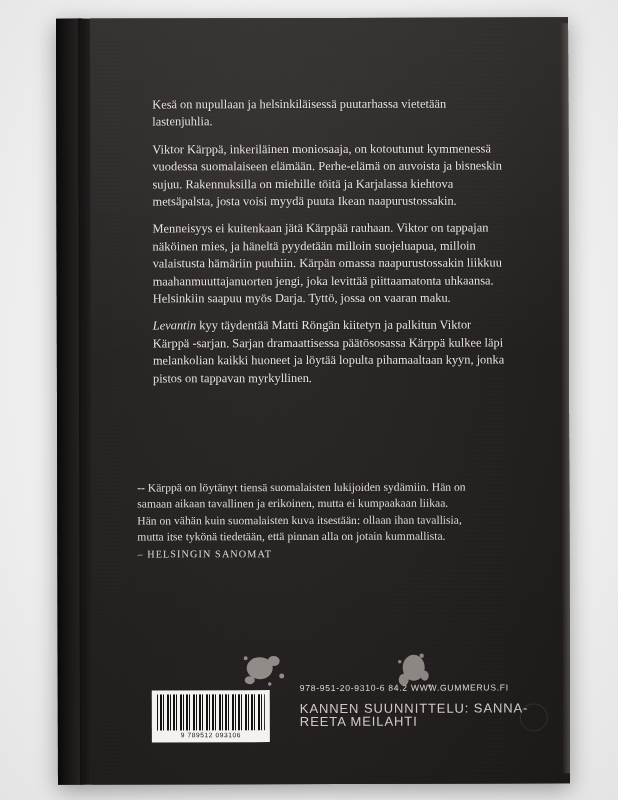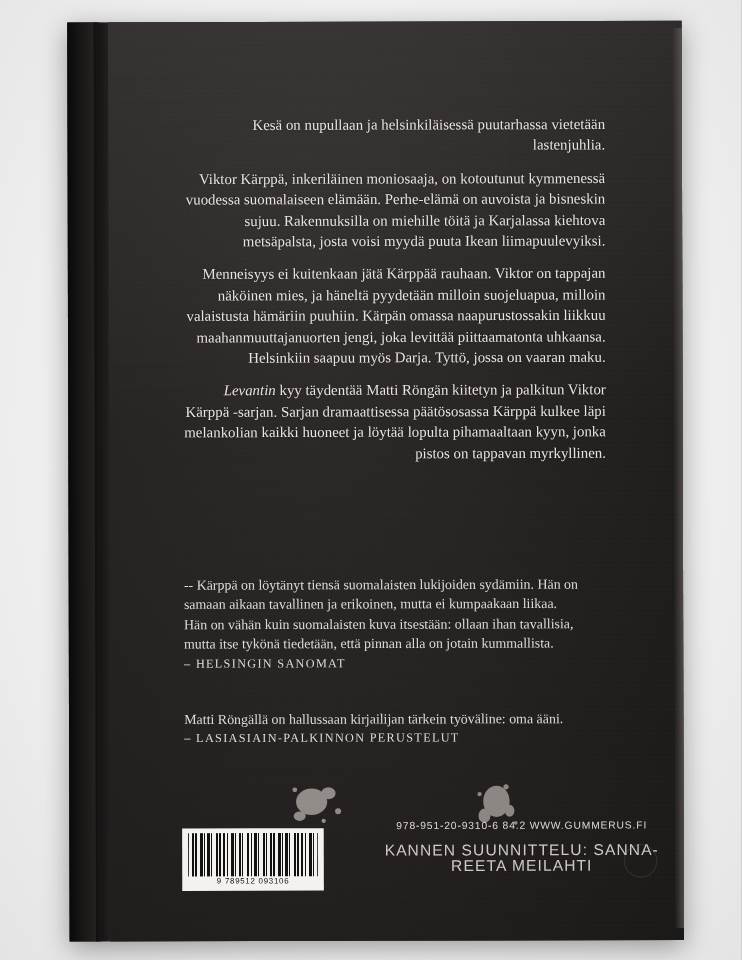--- a/index.html
+++ b/index.html
@@ -113,31 +113,30 @@
     top: 78px;
     width: 352px;
     color: #e9e5e0;
     font-family: "Liberation Serif", serif;
     font-size: 12.4px;
     line-height: 17.4px;
     text-shadow: 0 0 1px rgba(0,0,0,0.6);
   }
   .blurb p {
     margin: 0 0 0 0;
-    text-align: right;
   }
   .blurb p.indent {
     text-indent: 0;
     margin-top: 10px;
   }
   .blurb em { }
 
   .quotes {
     position: absolute;
-    left: 62px;
+    left: 46px;
     top: 462px;
     width: 330px;
     color: #dedbd6;
     font-family: "Liberation Serif", serif;
     font-size: 11.6px;
     line-height: 16.4px;
   }
   .quotes .src {
     letter-spacing: 1.1px;
     font-size: 10.2px;
@@ -176,21 +175,20 @@
 
   .imprint {
     position: absolute;
     left: 208px;
     bottom: 56px;
     color: #ddd9d4;
     font-family: "Liberation Sans", sans-serif;
     font-size: 8.6px;
     letter-spacing: 0.7px;
     line-height: 13px;
-    text-align: center;
   }
   .imprint .row2 {
     margin-top: 7px;
     font-size: 13px;
     letter-spacing: 0.9px;
     color: #cfcac4;
   }
 
   
   .splat {
@@ -224,33 +222,29 @@
     <div class="spine-edge2"></div>
     <div class="spine-text">MATTI RÖNKÄ  LEVANTIN KYY</div>
 
     <div class="cover-face">
       <div class="sheen"></div>
       <div class="grain"></div>
       <div class="page-block"></div>
 
       <div class="text-col blurb">
         <p>Kesä on nupullaan ja helsinkiläisessä puutarhassa vietetään lastenjuhlia.</p>
-        <p class="indent">Viktor Kärppä, inkeriläinen moniosaaja, on kotoutunut kymmenessä vuodessa suomalaiseen elämään. Perhe-elämä on auvoista ja bisneskin sujuu. Rakennuksilla on miehille töitä ja Karjalassa kiehtova metsäpalsta, josta voisi myydä puuta Ikean liimapuulevyiksi.</p>
+        <p class="indent">Viktor Kärppä, inkeriläinen moniosaaja, on kotoutunut kymmenessä vuodessa suomalaiseen elämään. Perhe-elämä on auvoista ja bisneskin sujuu. Rakennuksilla on miehille töitä ja Karjalassa kiehtova metsäpalsta, josta voisi myydä puuta Ikean naapurustossakin.</p>
         <p class="indent">Menneisyys ei kuitenkaan jätä Kärppää rauhaan. Viktor on tappajan näköinen mies, ja häneltä pyydetään milloin suojeluapua, milloin valaistusta hämäriin puuhiin. Kärpän omassa naapurustossakin liikkuu maahanmuuttajanuorten jengi, joka levittää piittaamatonta uhkaansa. Helsinkiin saapuu myös Darja. Tyttö, jossa on vaaran maku.</p>
         <p class="indent"><em>Levantin</em> kyy täydentää Matti Röngän kiitetyn ja palkitun Viktor Kärppä -sarjan. Sarjan dramaattisessa päätösosassa Kärppä kulkee läpi melankolian kaikki huoneet ja löytää lopulta pihamaaltaan kyyn, jonka pistos on tappavan myrkyllinen.</p>
       </div>
 
       <div class="quotes">
         <div class="quote-1">
           <div>-- Kärppä on löytänyt tiensä suomalaisten lukijoiden sydämiin. Hän on samaan aikaan tavallinen ja erikoinen, mutta ei kumpaakaan liikaa. Hän on vähän kuin suomalaisten kuva itsestään: ollaan ihan tavallisia, mutta itse tykönä tiedetään, että pinnan alla on jotain kummallista.</div>
           <div class="src">– HELSINGIN SANOMAT</div>
-        </div>
-        <div class="quote-2">
-          <div>Matti Röngällä on hallussaan kirjailijan tärkein työväline: oma ääni.</div>
-          <div class="src">– LASIASIAIN-PALKINNON PERUSTELUT</div>
         </div>
       </div>
 
       <div class="splat" style="left:148px; bottom:92px;">
         <svg width="54" height="46" viewBox="0 0 54 46">
           <g fill="#cfcac4" opacity="0.75">
             <ellipse cx="20" cy="22" rx="13" ry="11"></ellipse>
             <ellipse cx="34" cy="15" rx="6" ry="5"></ellipse>
             <ellipse cx="10" cy="34" rx="5" ry="4"></ellipse>
             <circle cx="42" cy="30" r="2.5"></circle>

